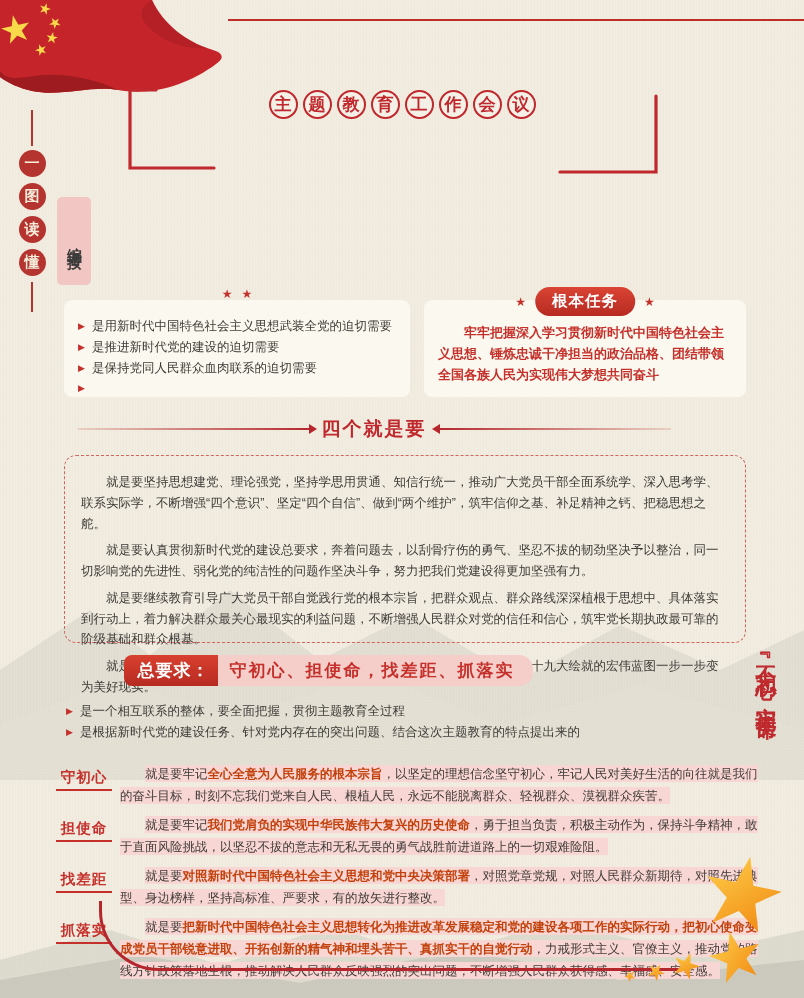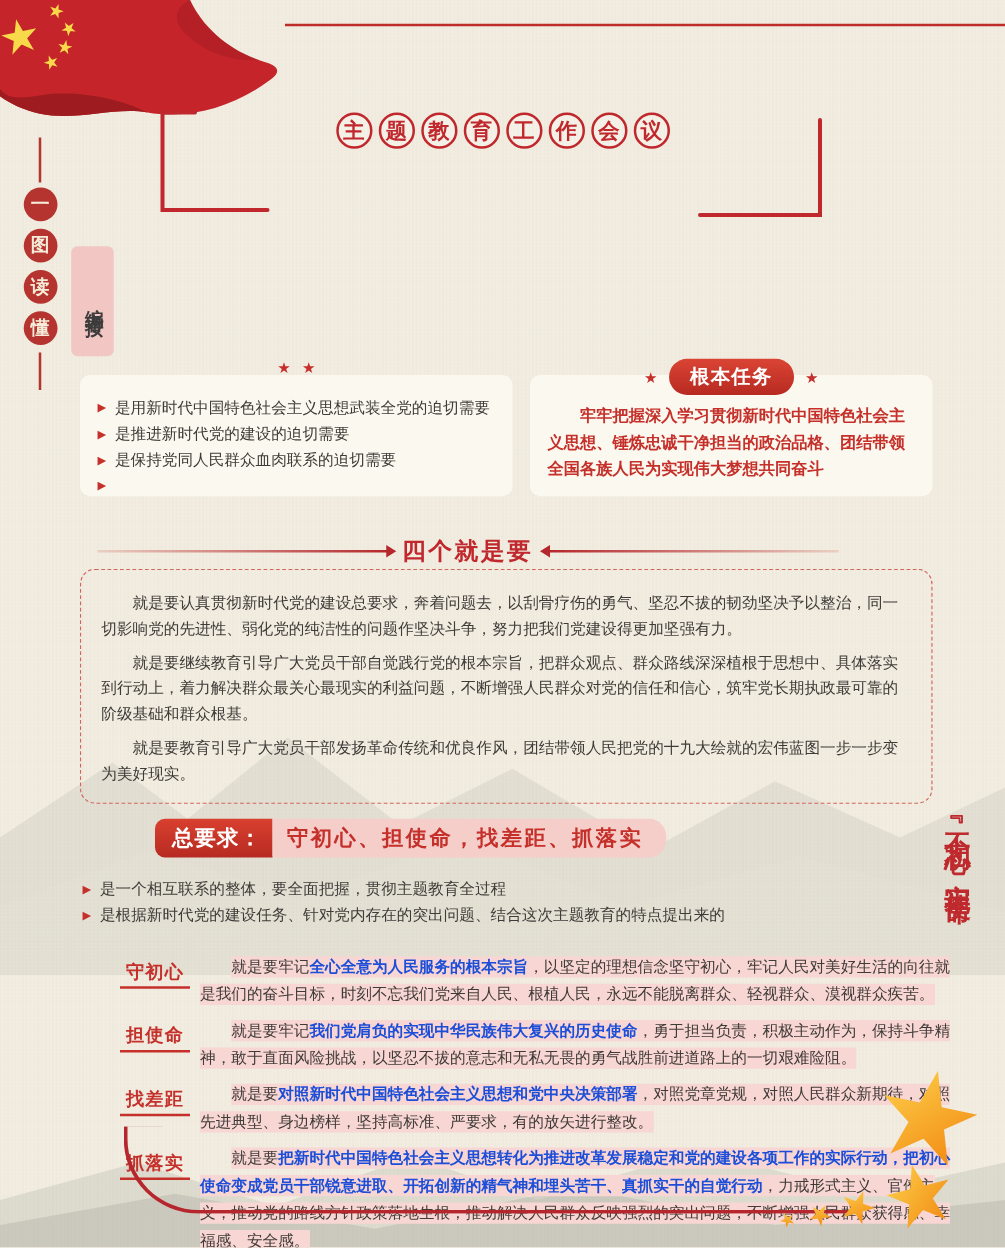--- a/index.html
+++ b/index.html
@@ -87,21 +87,21 @@
   .bullet-list{ padding:18px 10px 6px 14px; }
   .bullet-row{ display:flex; align-items:flex-start; margin-bottom:3px; }
   .bullet-mark{ color:#c5302b; font-size:9px; margin:3px 7px 0 0; flex:none; }
   .bullet-text{ font-size:12.5px; color:#3f3b38; line-height:1.42; }
   .task-text{
     padding:22px 14px 8px 14px; font-size:13px; font-weight:bold; color:#c5302b;
     line-height:1.62; text-indent:2em;
   }
 
   
-  .fp-header{ position:absolute; left:0; top:428px; width:748px; display:flex; align-items:center; justify-content:center; gap:12px; }
+  .fp-header{ position:absolute; left:0; top:416px; width:748px; display:flex; align-items:center; justify-content:center; gap:12px; }
   .fp-line{ width:232px; height:2px; background:linear-gradient(90deg, rgba(197,48,43,.15), #b5272c); position:relative; }
   .fp-line.rev{ background:linear-gradient(90deg,#b5272c, rgba(197,48,43,.15)); }
   .fp-line .tri{ position:absolute; top:-4px; width:0; height:0; border-top:5px solid transparent; border-bottom:5px solid transparent; }
   .fp-line.fwd .tri{ right:-7px; border-left:8px solid #b5272c; }
   .fp-line.rev .tri{ left:-7px; border-right:8px solid #b5272c; }
   .fp-title{ font-size:19px; font-weight:bold; color:#c0282d; letter-spacing:2px; }
   .fp-box{
     position:absolute; left:64px; top:455px; width:682px; height:188px;
     border:1.6px dashed #d2645c; border-radius:12px; padding:10px 16px;
   }
@@ -114,28 +114,28 @@
     padding:4px 8px 4px 14px; border-radius:8px 0 0 8px; letter-spacing:1px;
   }
   .req-slogan{
     background:#f5cdc9; color:#c5302b; font-weight:bold; font-size:17px;
     padding:4px 18px 4px 12px; border-radius:0 14px 14px 2px; letter-spacing:2px;
   }
   .req-bullets{ position:absolute; left:66px; top:703px; width:640px; }
 
   
   .items-wrap{ position:absolute; left:56px; top:762px; width:706px; }
-  .item-row{ display:flex; align-items:flex-start; margin-bottom:7px;margin-left:40px; }
+  .item-row{ display:flex; align-items:flex-start; margin-bottom:7px; }
   .item-label{
     flex:none; width:56px; margin:6px 8px 0 0; font-size:14.5px; font-weight:bold; color:#c5302b;
     border-bottom:2px solid #c5302b; padding-bottom:2px; text-align:center; letter-spacing:1px;
   }
   .item-text{ font-size:12.5px; line-height:1.76; text-indent:2em; }
   .hl{ background:#f8d6d3; padding:1.5px 0; color:#3f3b38; }
-  .hl.red{ color:#1d4ed8; font-weight:bold; }
+  .hl.red{ color:#c2410c; font-weight:bold; }
 
   
   .right-ribbon{
     position:absolute; left:752px; top:645px; height:260px;
     writing-mode:vertical-rl; font-family:"Liberation Serif","DejaVu Serif",serif;
     font-size:21px; font-weight:bold; color:#bf2a2e; letter-spacing:4px;
   }
   .stars-svg{ position:absolute; right:0; bottom:0; }
 </style>
 </head>
@@ -233,20 +233,21 @@
     <div class="fp-line fwd">
         <span class="tri"></span>
       </div>
     <div class="fp-title">四个就是要</div>
     <div class="fp-line rev">
         <span class="tri"></span>
       </div>
   </div>
 
   <div class="fp-box">
+    <p>就是要坚持思想建党、理论强党，坚持学思用贯通、知信行统一，推动广大党员干部全面系统学、深入思考学、联系实际学，不断增强“四个意识”、坚定“四个自信”、做到“两个维护”，筑牢信仰之基、补足精神之钙、把稳思想之舵。</p>
     <p>就是要认真贯彻新时代党的建设总要求，奔着问题去，以刮骨疗伤的勇气、坚忍不拔的韧劲坚决予以整治，同一切影响党的先进性、弱化党的纯洁性的问题作坚决斗争，努力把我们党建设得更加坚强有力。</p>
     <p>就是要继续教育引导广大党员干部自觉践行党的根本宗旨，把群众观点、群众路线深深植根于思想中、具体落实到行动上，着力解决群众最关心最现实的利益问题，不断增强人民群众对党的信任和信心，筑牢党长期执政最可靠的阶级基础和群众根基。</p>
     <p>就是要教育引导广大党员干部发扬革命传统和优良作风，团结带领人民把党的十九大绘就的宏伟蓝图一步一步变为美好现实。</p>
   </div>
 
   <div class="req-banner">
     <span class="req-badge">总要求：</span>
     <span class="req-slogan">守初心、担使命，找差距、抓落实</span>
   </div>
 

